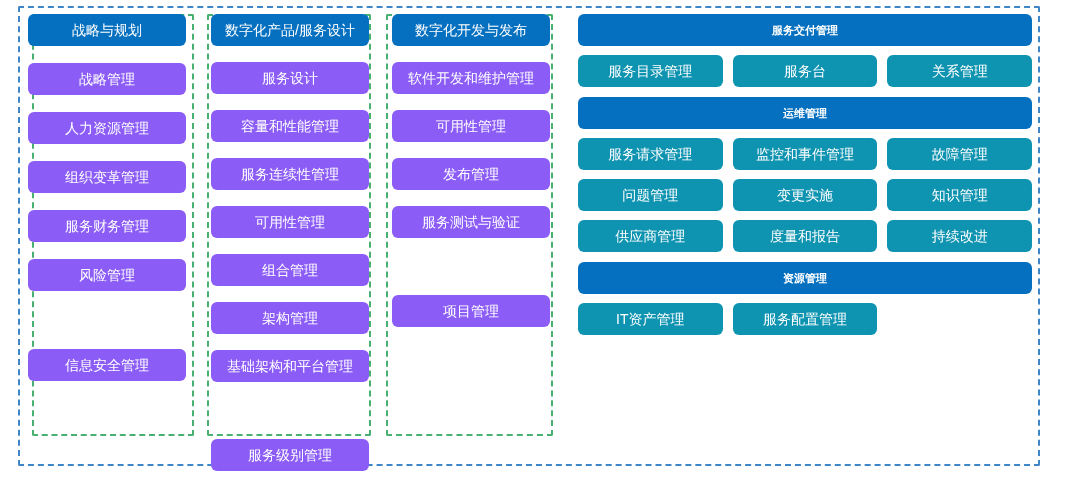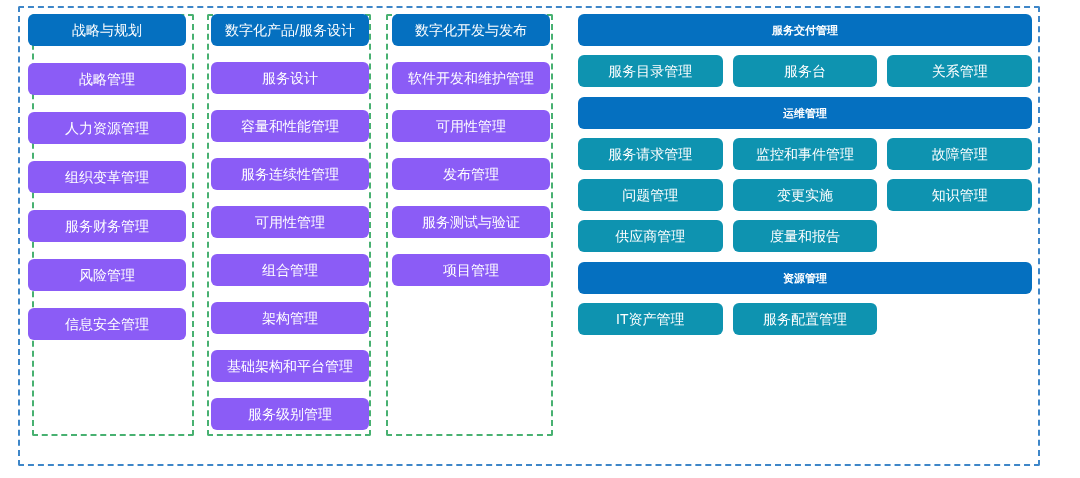--- a/index.html
+++ b/index.html
@@ -63,21 +63,21 @@
     box-sizing:border-box;
     user-select:none;
   }
   .pill.head{ background:#0570c0; }
   .pill.item{ background:#8b5cf6; }
 
   
   .col-stack.c1 .pill{ margin-bottom:17px; }
   .col-stack.c2 .pill{ margin-bottom:16px; }
   .col-stack.c3 .pill{ margin-bottom:16px; }
-  .col-stack .pill:last-child{ margin-bottom:0; }
+  .col-stack .pill:last-child{ margin-bottom:0;margin-top:41px; }
 
   
   .right-panel{
     position:absolute;
     left:578px; top:14px;
     width:454px;
   }
   .group{ margin-bottom:10px; }
   .group:last-child{ margin-bottom:8px; }
 
@@ -168,20 +168,21 @@
         <div class="group-head">运维管理</div>
         <div class="group-grid">
           <div class="cell">服务请求管理</div>
           <div class="cell">监控和事件管理</div>
           <div class="cell">故障管理</div>
           <div class="cell">问题管理</div>
           <div class="cell">变更实施</div>
           <div class="cell">知识管理</div>
           <div class="cell">供应商管理</div>
           <div class="cell">度量和报告</div>
+          <div class="cell">持续改进</div>
         </div>
       </div>
       <div class="group">
         <div class="group-head">资源管理</div>
         <div class="group-grid">
           <div class="cell">IT资产管理</div>
           <div class="cell">服务配置管理</div>
           <div class="cell empty"></div>
         </div>
       </div>

